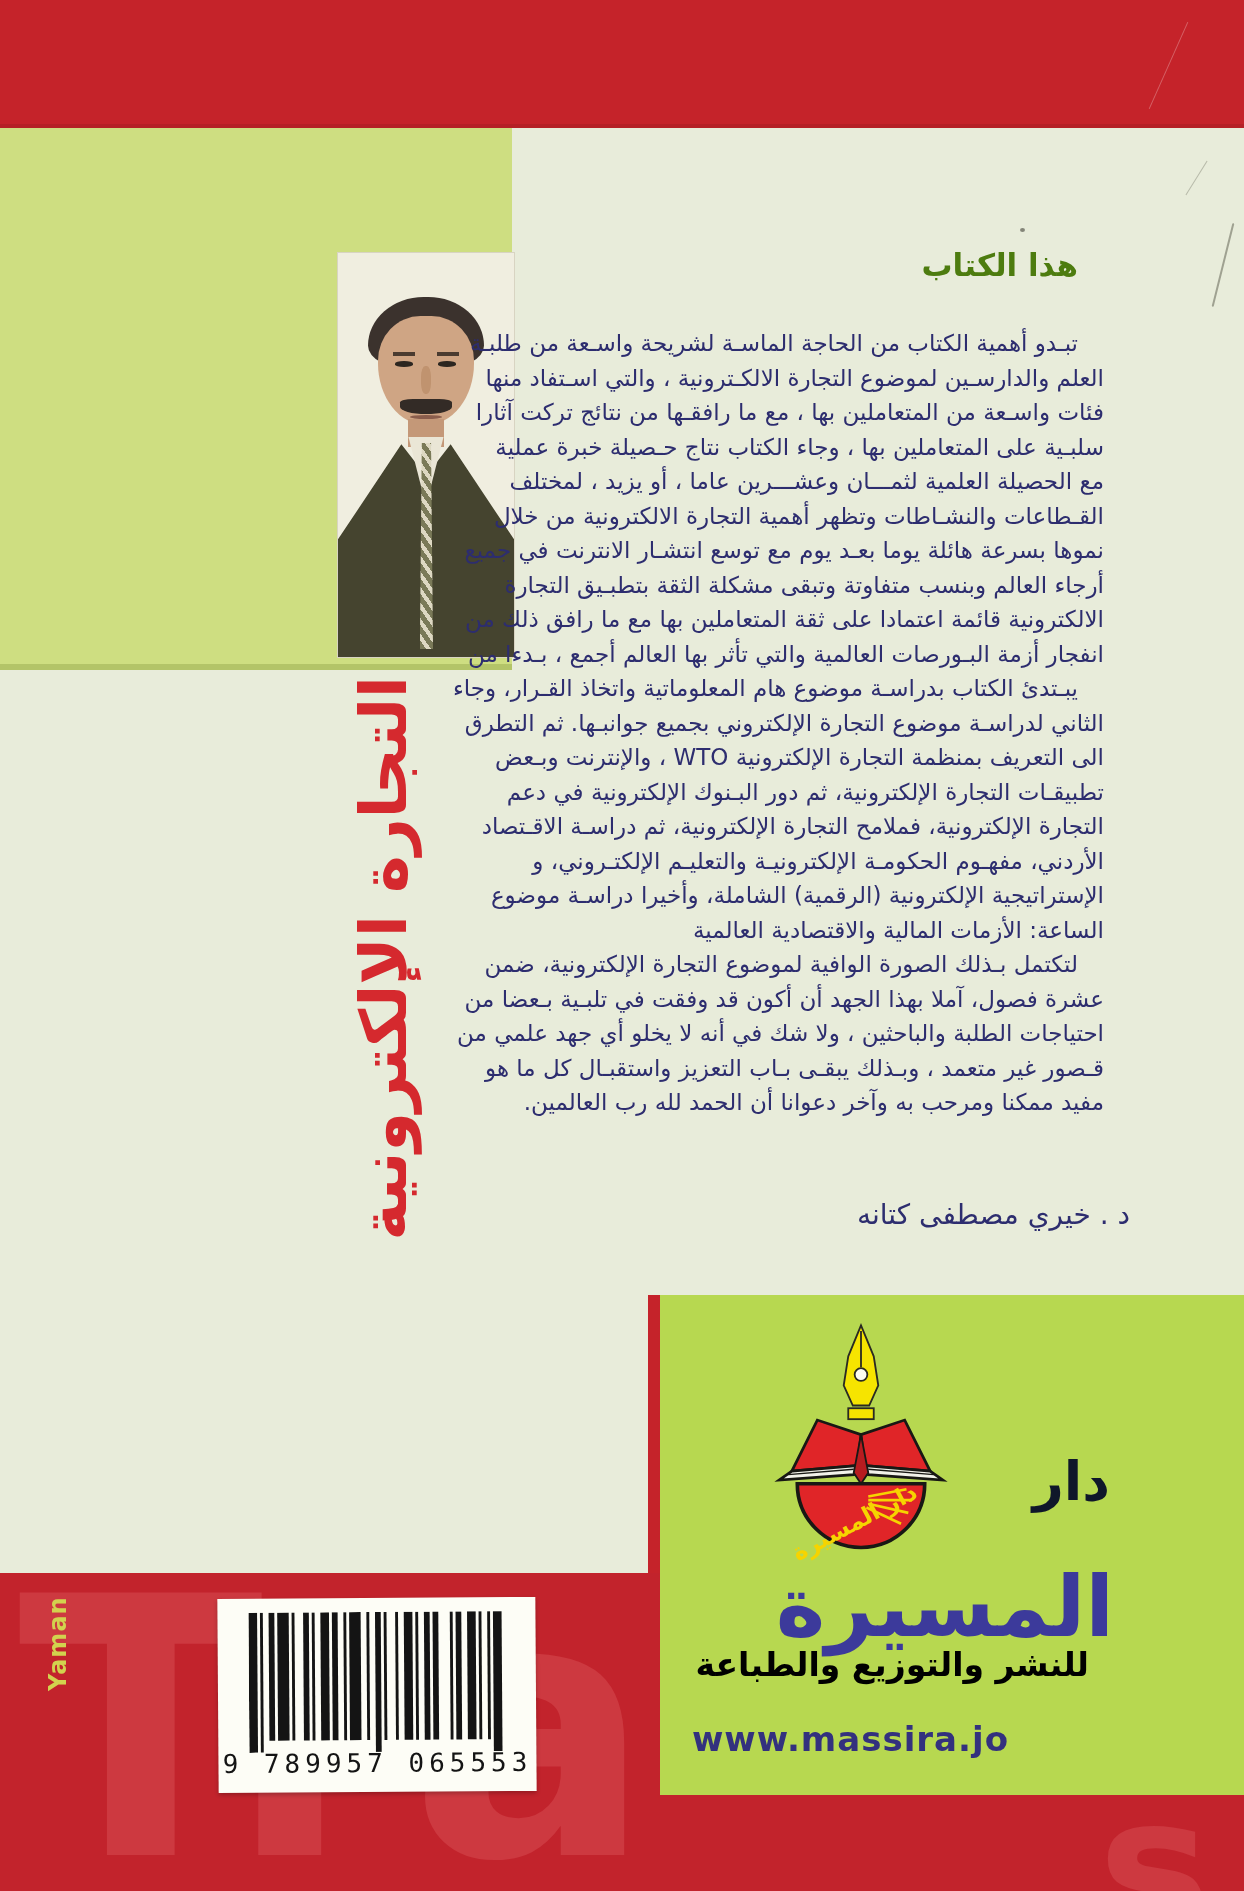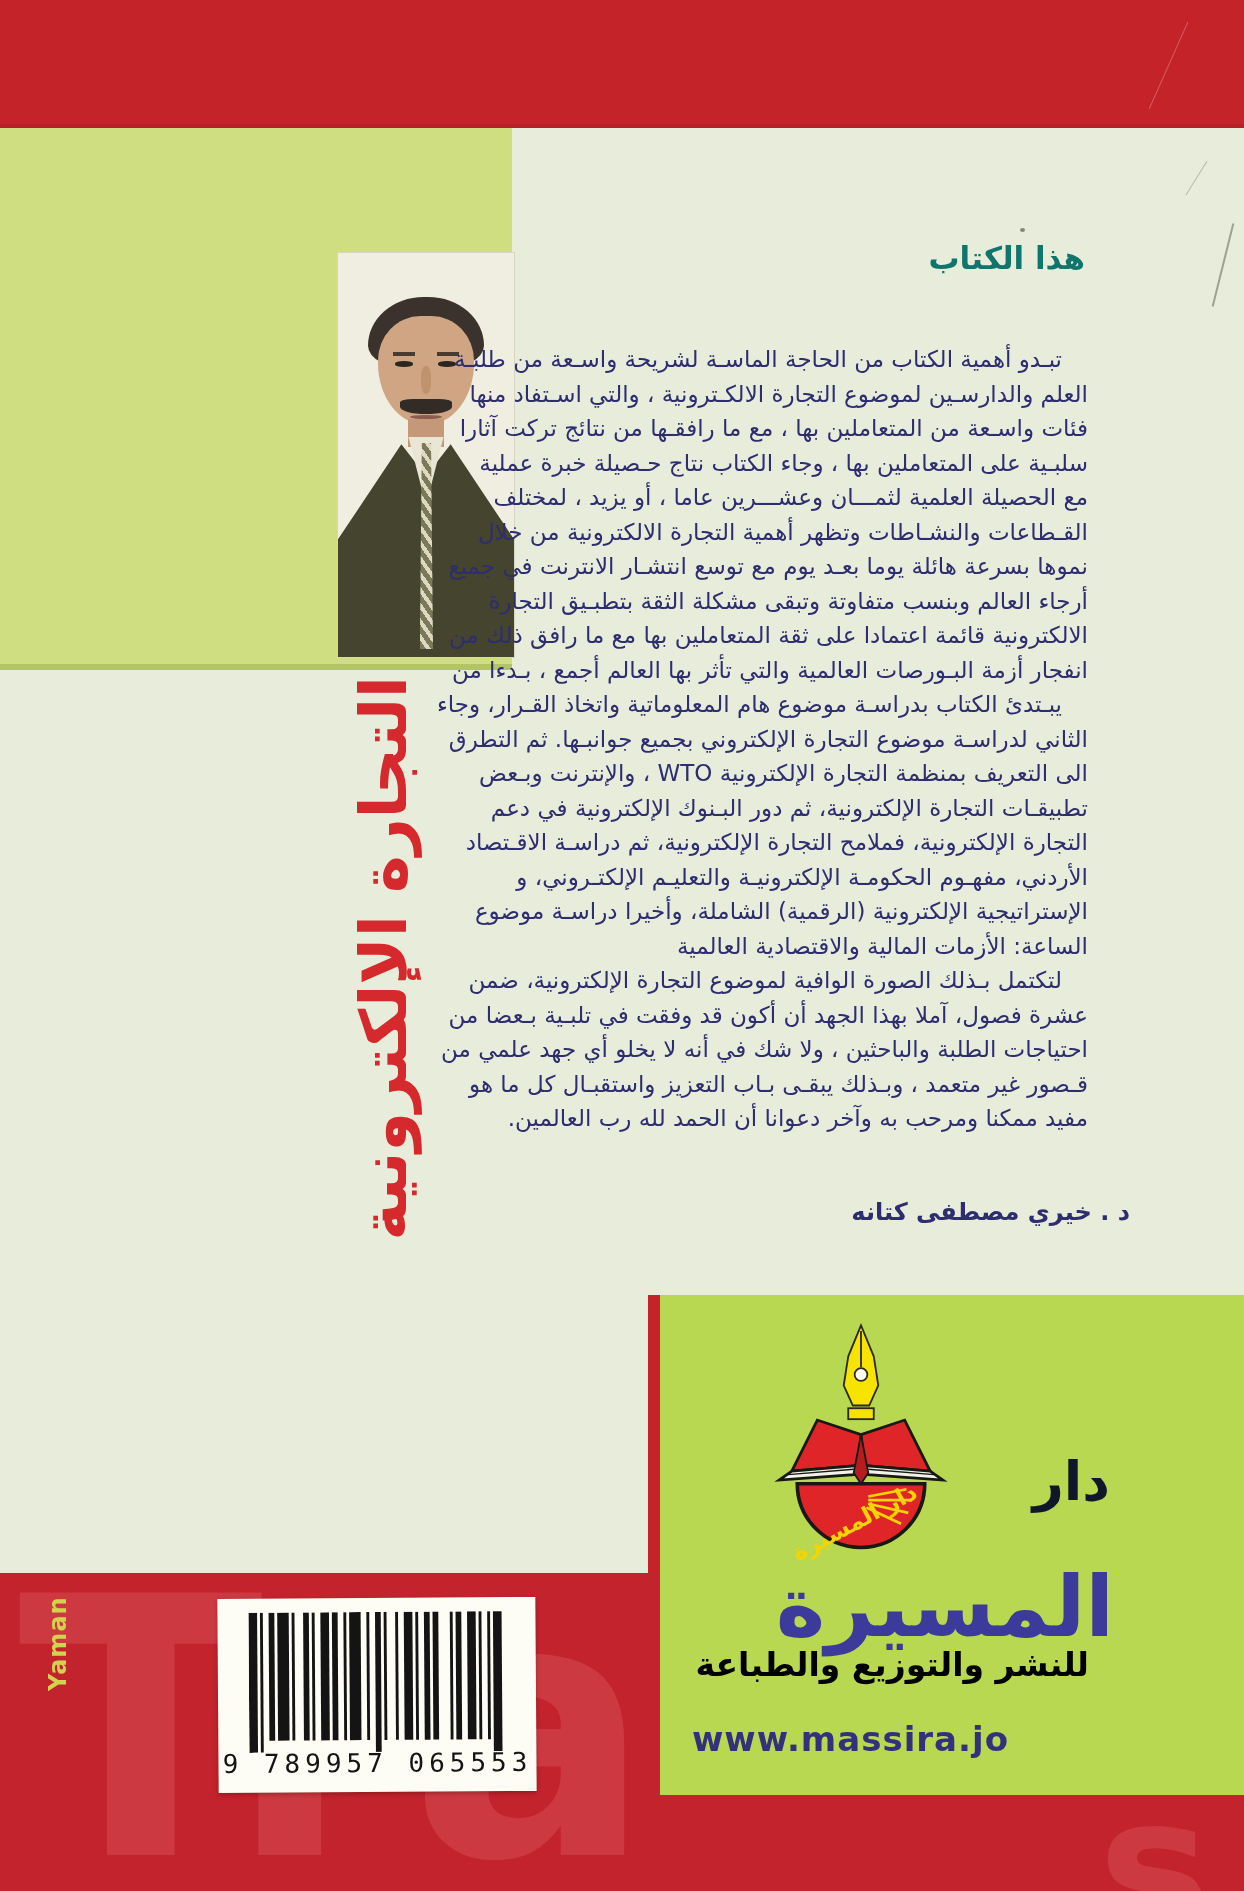--- a/index.html
+++ b/index.html
@@ -34,32 +34,32 @@
   
   .spine-wrap{position:absolute;left:330px;top:676px;width:100px;height:640px;}
   .spine-title{
     position:absolute;left:6px;top:0;width:640px;height:96px;
     transform-origin:0 0; transform:rotate(-90deg) translateX(-640px);
     direction:rtl; white-space:nowrap; text-align:right;
     font-size:64px;font-weight:bold;color:#d5292e;line-height:96px;letter-spacing:0;
   }
   
   .heading{
-    position:absolute;right:159px;top:240px;margin:0;
-    direction:rtl;font-size:31px;font-weight:bold;color:#0f766e;
+    position:absolute;right:159px;top:240px;margin:7px;
+    direction:rtl;font-size:31px;font-weight:bold;color:#4d7c0f;
   }
   .body-text{
-    position:absolute;right:156px;top:326px;width:474px;
-    direction:rtl;color:#2d2d6f;font-size:23px;line-height:34.5px;margin-top:16px;
+    position:absolute;right:140px;top:326px;width:474px;
+    direction:rtl;color:#2d2d6f;font-size:23px;line-height:34.5px;
   }
   .body-text .line{white-space:nowrap;text-align:right;}
   .body-text .line.first{padding-right:26px;}
   .signature{
     position:absolute;right:114px;top:1198px;
-    direction:rtl;font-size:24px;font-weight:bold;color:#2d2d6f;
+    direction:rtl;font-size:28px;font-weight:normal;color:#2d2d6f;
   }
   
   .pub-panel{position:absolute;left:648px;top:1295px;width:596px;height:500px;background:#b7d850;border-left:12px solid #c5232a;box-sizing:border-box;}
   .pub-logo{position:absolute;left:110px;top:18px;width:182px;height:256px;}
   .pub-dar{position:absolute;right:134px;top:155px;direction:rtl;font-size:54px;font-weight:bold;color:#0f172a;}
   .pub-masira{position:absolute;right:130px;top:222px;direction:rtl;font-size:84px;font-weight:bold;color:#3c3a9b;line-height:1;margin-top:48px;}
   .pub-sub{position:absolute;right:155px;top:350px;direction:rtl;font-size:33px;font-weight:bold;color:#000000;}
   .pub-web{position:absolute;right:235px;top:424px;font-size:34px;font-weight:bold;color:#33317e;letter-spacing:1px;}
   
   .red-left{position:absolute;left:0;top:1573px;width:660px;height:318px;background:#c2232c;overflow:hidden;}

